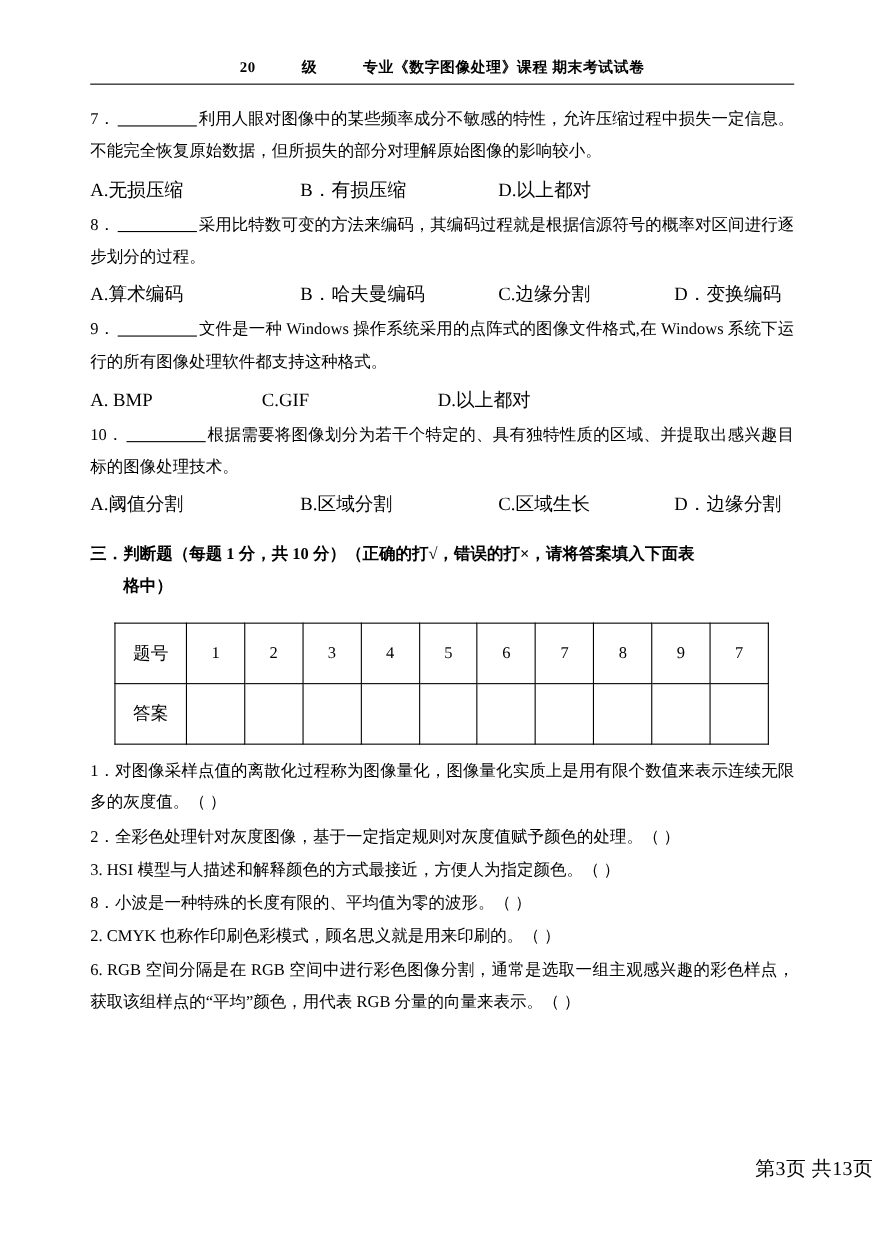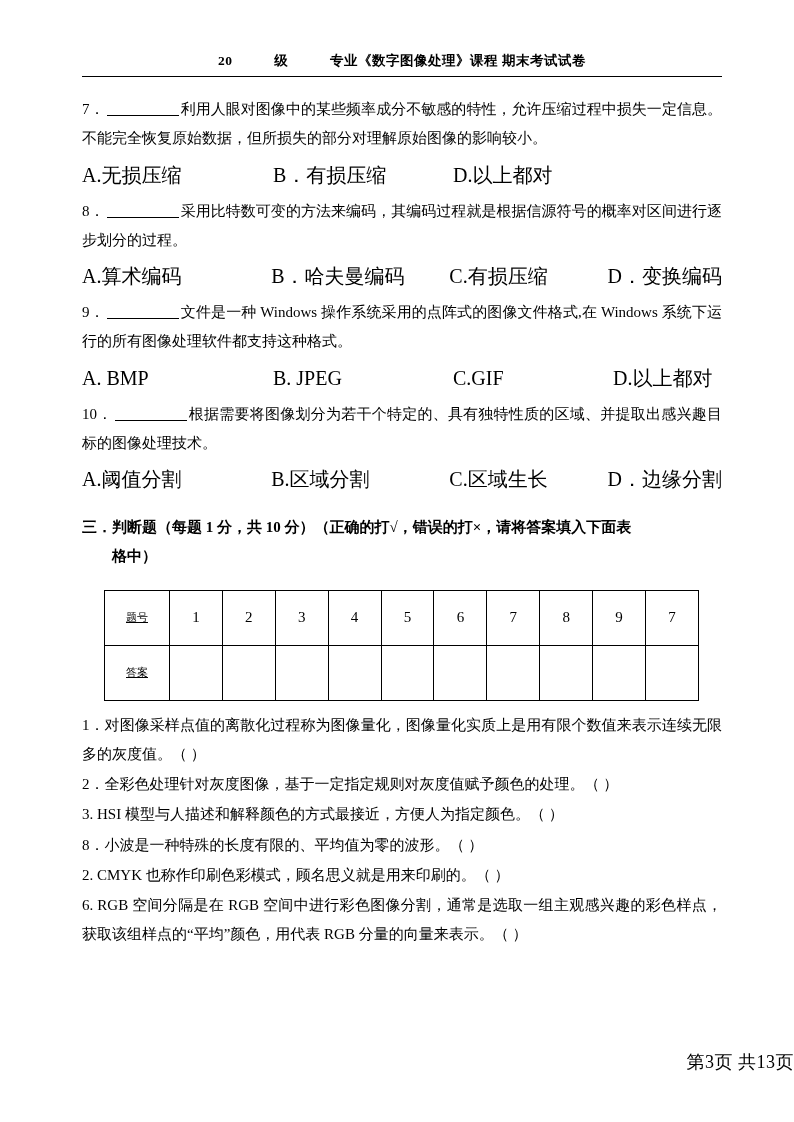--- a/index.html
+++ b/index.html
@@ -45,21 +45,21 @@
   }
   .blank {
     display: inline-block;
     border-bottom: 1px solid #000;
     width: 72px;
     height: 0.95em;
     vertical-align: -2px;
     margin: 0 2px;
   }
   .opts {
-    font-size: 20px;
+    font-size: 17px;
     line-height: 1.95;
     display: flex;
     margin: 0 0 2px 0;
   }
   .opts .o {
     white-space: nowrap;
   }
   .opts .o1 { width: 156px; }
   .opts .o2 { width: 180px; margin-left: 35px; }
   .opts .o3 { width: 160px; }
@@ -84,22 +84,21 @@
   }
   table.answers td {
     border: 1px solid #000;
     height: 52px;
     text-align: center;
     vertical-align: middle;
     font-size: 15px;
   }
   table.answers td.label {
     width: 62px;
-    font-size: 11px;
-    text-decoration: underline;
+    font-size: 16px;
   }
   .tf {
     font-size: 15px;
     line-height: 1.95;
     margin: 0 0 1px 0;
     text-align: justify;
   }
   .footer {
     position: absolute;
     left: 0;
@@ -131,30 +130,29 @@
     <span class="o o2">B．有损压缩</span>
     <span class="o o4">D.以上都对</span>
   </div>
 
   <div class="q">
     <span class="num">8．</span><span class="blank"></span><span>采用比特数可变的方法来编码，其编码过程就是根据信源符号的概率对区间进行逐步划分的过程。</span>
   </div>
   <div class="opts">
     <span class="o o1">A.算术编码</span>
     <span class="o o2">B．哈夫曼编码</span>
-    <span class="o o3">C.有损压缩</span>
+    <span class="o o3">C.边缘分割</span>
     <span class="o o4">D．变换编码</span>
   </div>
 
   <div class="q">
     <span class="num">9．</span><span class="blank"></span><span>文件是一种 Windows 操作系统采用的点阵式的图像文件格式,在 Windows 系统下运行的所有图像处理软件都支持这种格式。</span>
   </div>
   <div class="opts">
     <span class="o o1">A. BMP</span>
-    <span class="o o2">B. JPEG</span>
     <span class="o o3">C.GIF</span>
     <span class="o o4">D.以上都对</span>
   </div>
 
   <div class="q">
     <span class="num">10．</span><span class="blank"></span><span>根据需要将图像划分为若干个特定的、具有独特性质的区域、并提取出感兴趣目标的图像处理技术。</span>
   </div>
   <div class="opts">
     <span class="o o1">A.阈值分割</span>
     <span class="o o2">B.区域分割</span>

